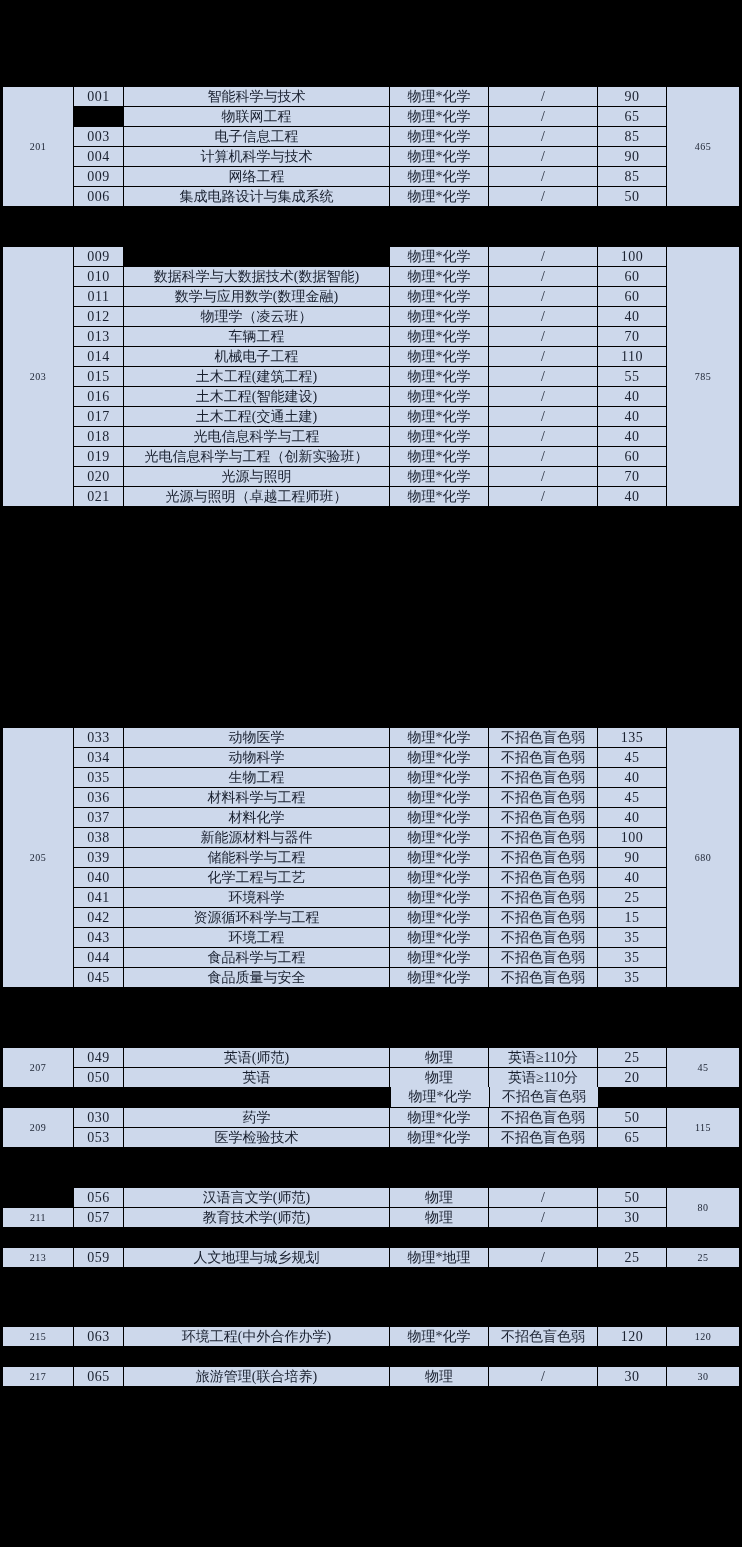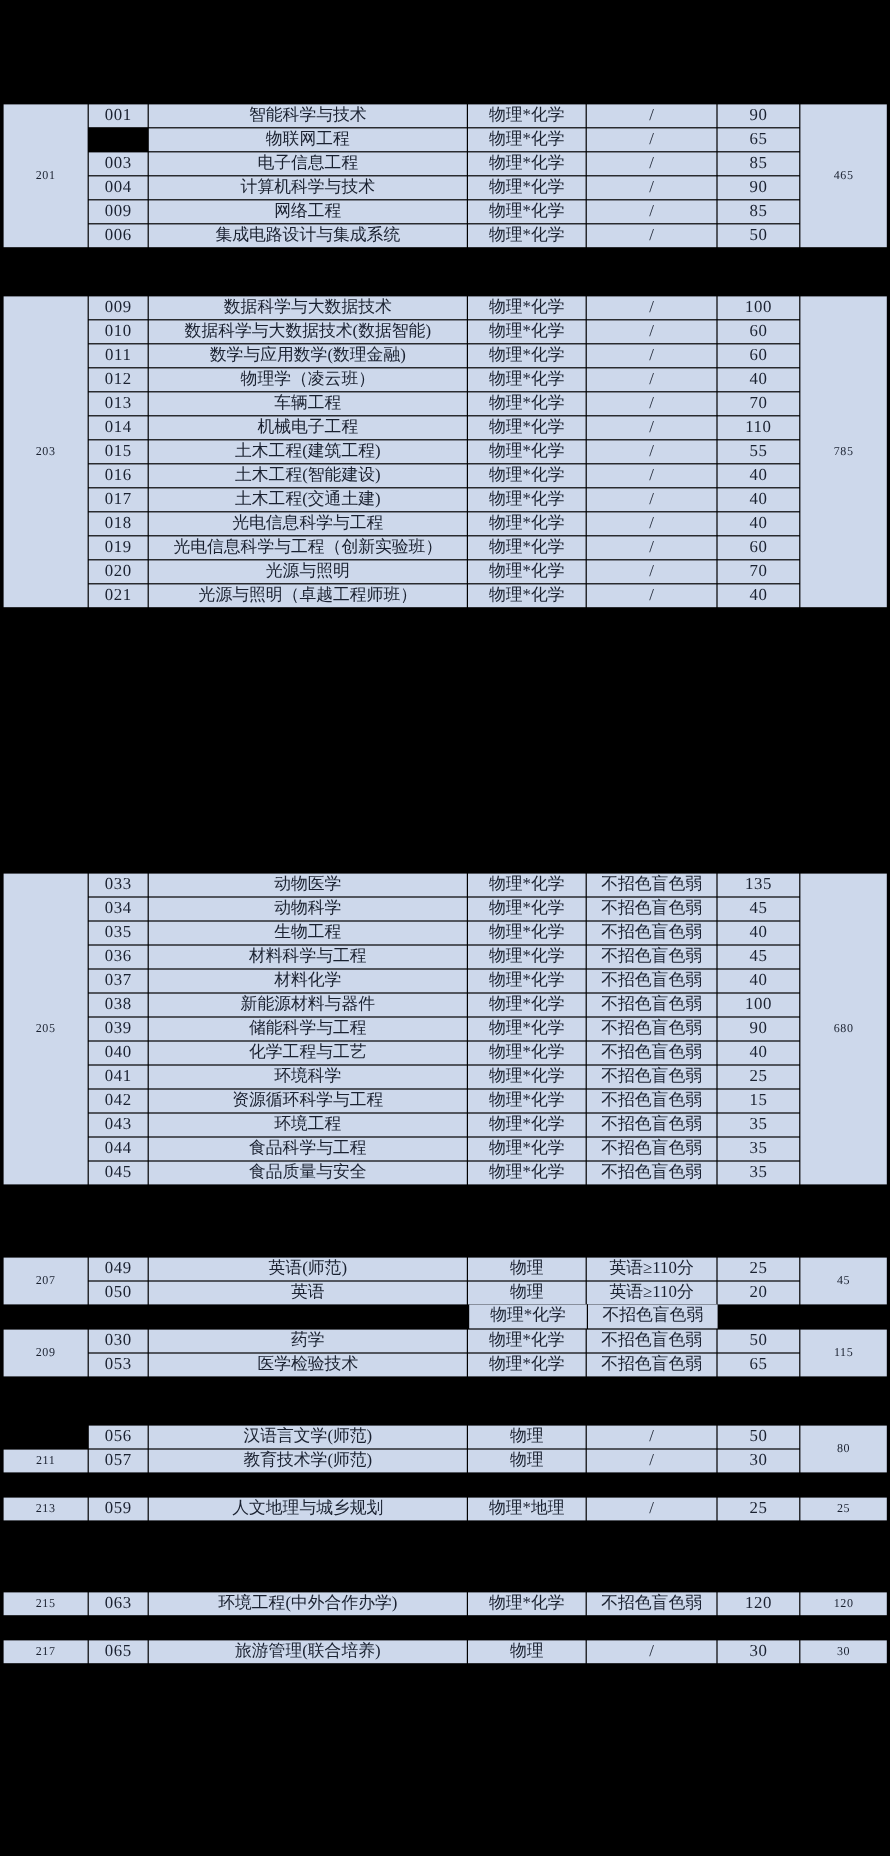--- a/index.html
+++ b/index.html
@@ -83,21 +83,20 @@
         <div class="cell code" style="grid-area: 6 / 2;">006</div>
         <div class="cell name" style="grid-area: 6 / 3;">集成电路设计与集成系统</div>
         <div class="cell subj" style="grid-area: 6 / 4;">物理*化学</div>
         <div class="cell req" style="grid-area: 6 / 5;">/</div>
         <div class="cell count" style="grid-area: 6 / 6;">50</div>
       </div>
       <div class="group" style="top: 245px; height: 263px;">
         <div class="cell gcode" style="grid-area: 1 / 1 / span 13;">203</div>
         <div class="cell gtotal" style="grid-area: 1 / 7 / span 13;">785</div>
         <div class="cell code" style="grid-area: 1 / 2;">009</div>
-        <div class="cell name" style="grid-area: 1 / 3;">数据科学与大数据技术</div>
         <div class="cell subj" style="grid-area: 1 / 4;">物理*化学</div>
         <div class="cell req" style="grid-area: 1 / 5;">/</div>
         <div class="cell count" style="grid-area: 1 / 6;">100</div>
         <div class="cell code" style="grid-area: 2 / 2;">010</div>
         <div class="cell name" style="grid-area: 2 / 3;">数据科学与大数据技术(数据智能)</div>
         <div class="cell subj" style="grid-area: 2 / 4;">物理*化学</div>
         <div class="cell req" style="grid-area: 2 / 5;">/</div>
         <div class="cell count" style="grid-area: 2 / 6;">60</div>
         <div class="cell code" style="grid-area: 3 / 2;">011</div>
         <div class="cell name" style="grid-area: 3 / 3;">数学与应用数学(数理金融)</div>

